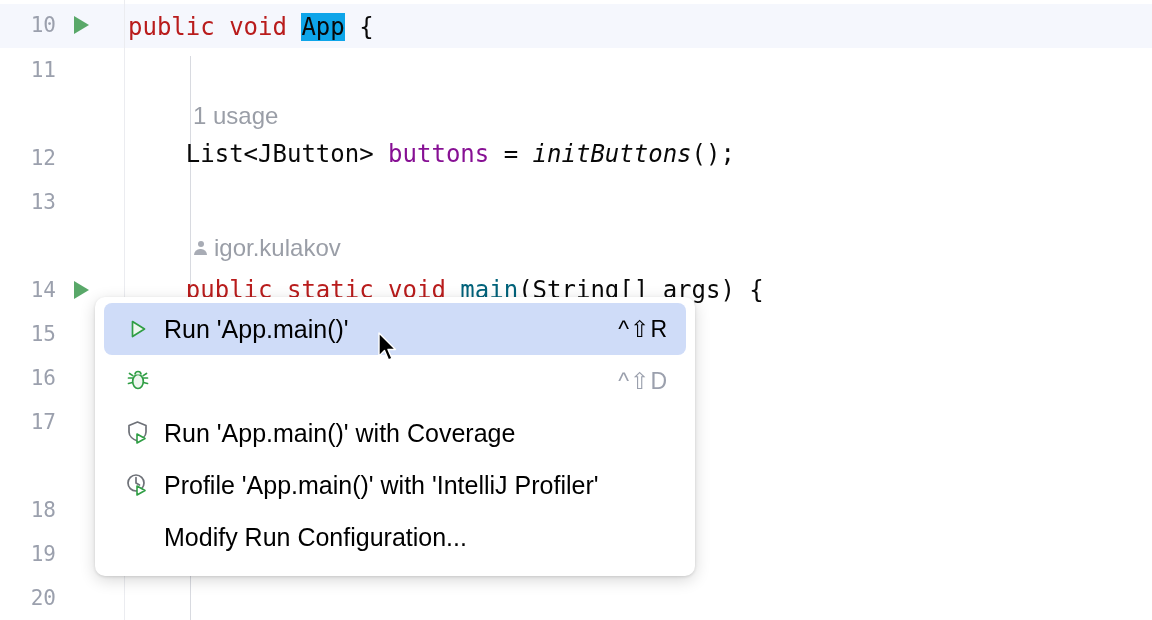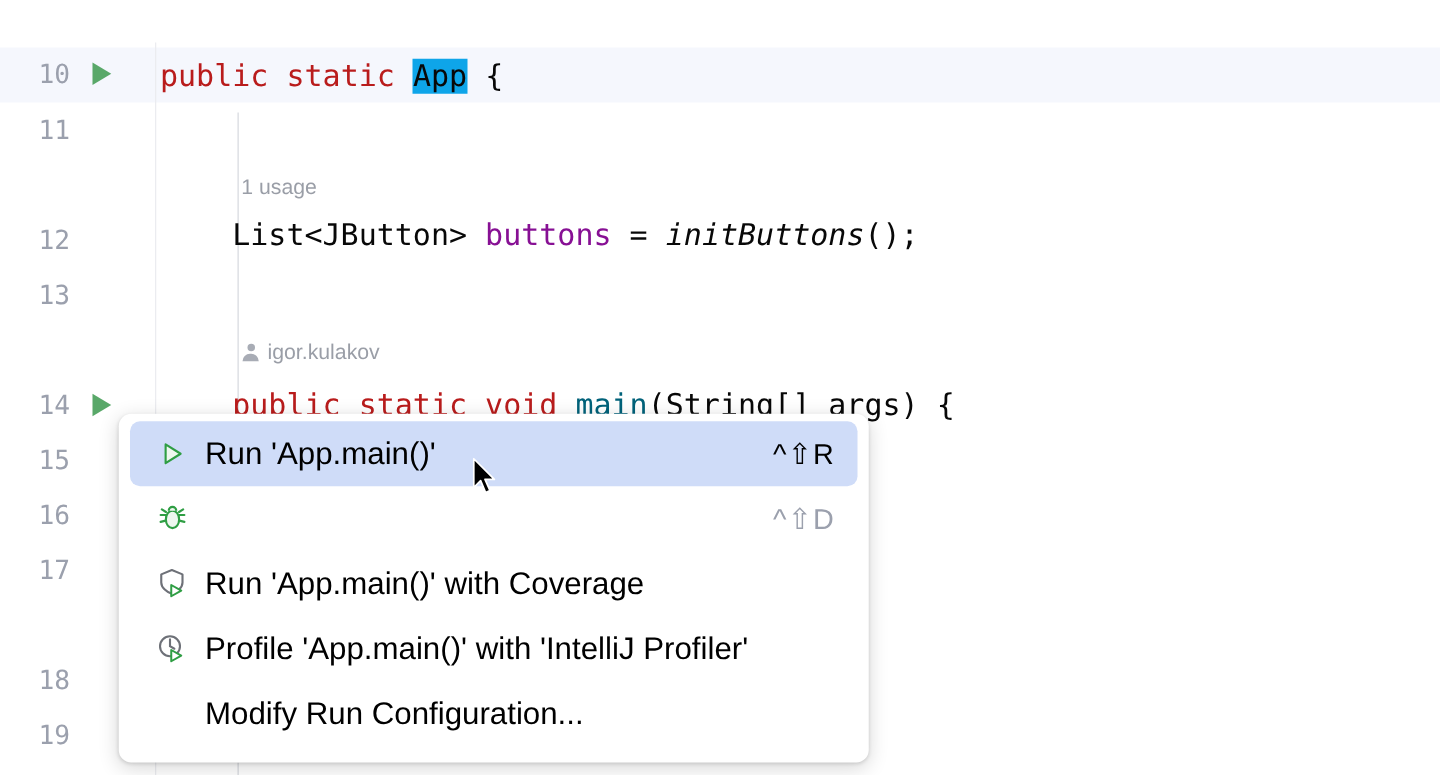--- a/index.html
+++ b/index.html
@@ -10,21 +10,20 @@
     overflow: hidden;
     background: #ffffff;
     font-family: "Liberation Sans", sans-serif;
   }
 
   #editor {
     position: relative;
     width: 1152px;
     height: 460px;
     background: #ffffff;
-    margin-top: 34px;
   }
 
   
   .current-line-highlight {
     position: absolute;
     left: 0;
     top: 4px;
     width: 1152px;
     height: 44px;
     background: #f5f7fd;
@@ -88,21 +87,21 @@
   .field   { color: #871094; }
   .method  { color: #00627a; }
   .mcall   { color: #080808; font-style: italic; }
   .ident-hl{ background: #0ea5e9; }
 
   
   .hint {
     position: absolute;
     left: 193px;
     font-family: "Liberation Sans", sans-serif;
-    font-size: 17px;
+    font-size: 24px;
     color: #9a9ea7;
     line-height: 24px;
     white-space: nowrap;
   }
   .hint-author {
     display: flex;
     align-items: center;
     gap: 6px;
   }
   .person-icon {
@@ -200,21 +199,21 @@
 
   <div class="gutter"></div>
   <div class="gutter-sep"></div>
 
   <div class="indent-guide" style="top:56px;height:240px;"></div>
   <div class="indent-guide" style="top:576px;height:44px;"></div>
 
   <div id="editor-content">
       <div class="line-no" style="top: 13px;">10</div>
       <div class="run-marker" style="top: 16px;"></div>
-      <div class="code-line" style="top: 13px;"><span class="kw">public </span><span class="kw">static </span><span class="ident-hl">App</span><span> {</span></div>
+      <div class="code-line" style="top: 13px;"><span class="kw">public </span><span class="kw">void </span><span class="ident-hl">App</span><span> {</span></div>
       <div class="line-no" style="top: 58px;">11</div>
       <div class="line-no" style="top: 146px;">12</div>
       <div class="code-line" style="top: 140px;"><span>    List&lt;JButton&gt; </span><span class="field">buttons</span><span> = </span><span class="mcall">initButtons</span><span>();</span></div>
       <div class="line-no" style="top: 190px;">13</div>
       <div class="line-no" style="top: 278px;">14</div>
       <div class="run-marker" style="top: 281px;"></div>
       <div class="code-line" style="top: 276px;"><span>    </span><span class="kw">public static void </span><span class="method">main</span><span>(String[] args) {</span></div>
       <div class="line-no" style="top: 322px;">15</div>
       <div class="line-no" style="top: 366px;">16</div>
       <div class="line-no" style="top: 410px;">17</div>

